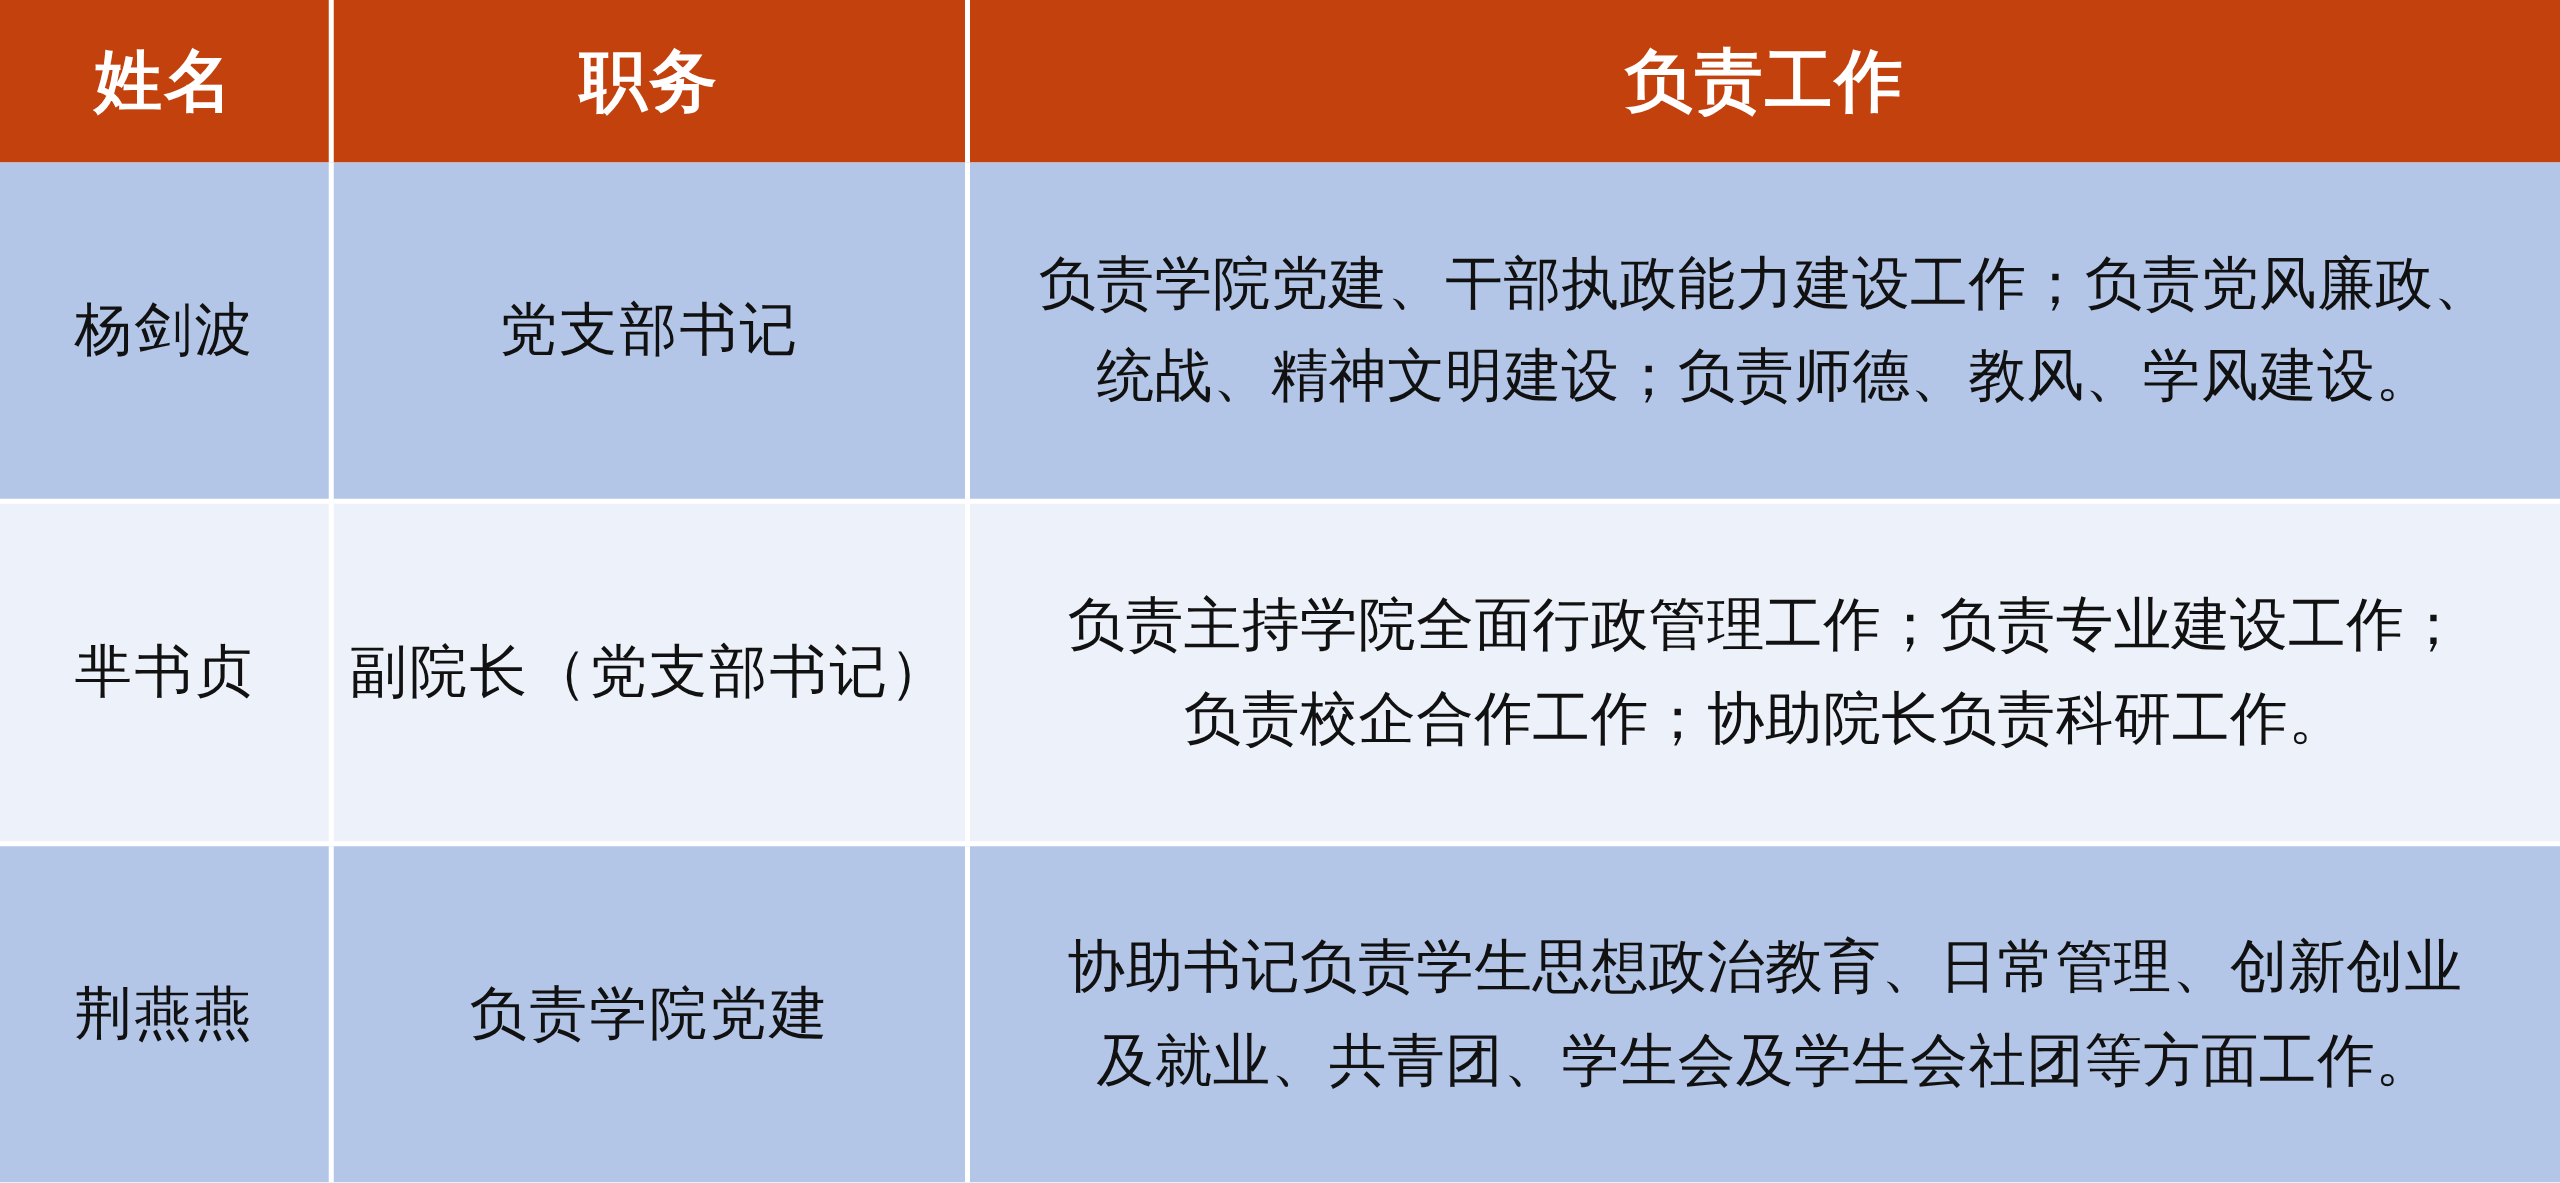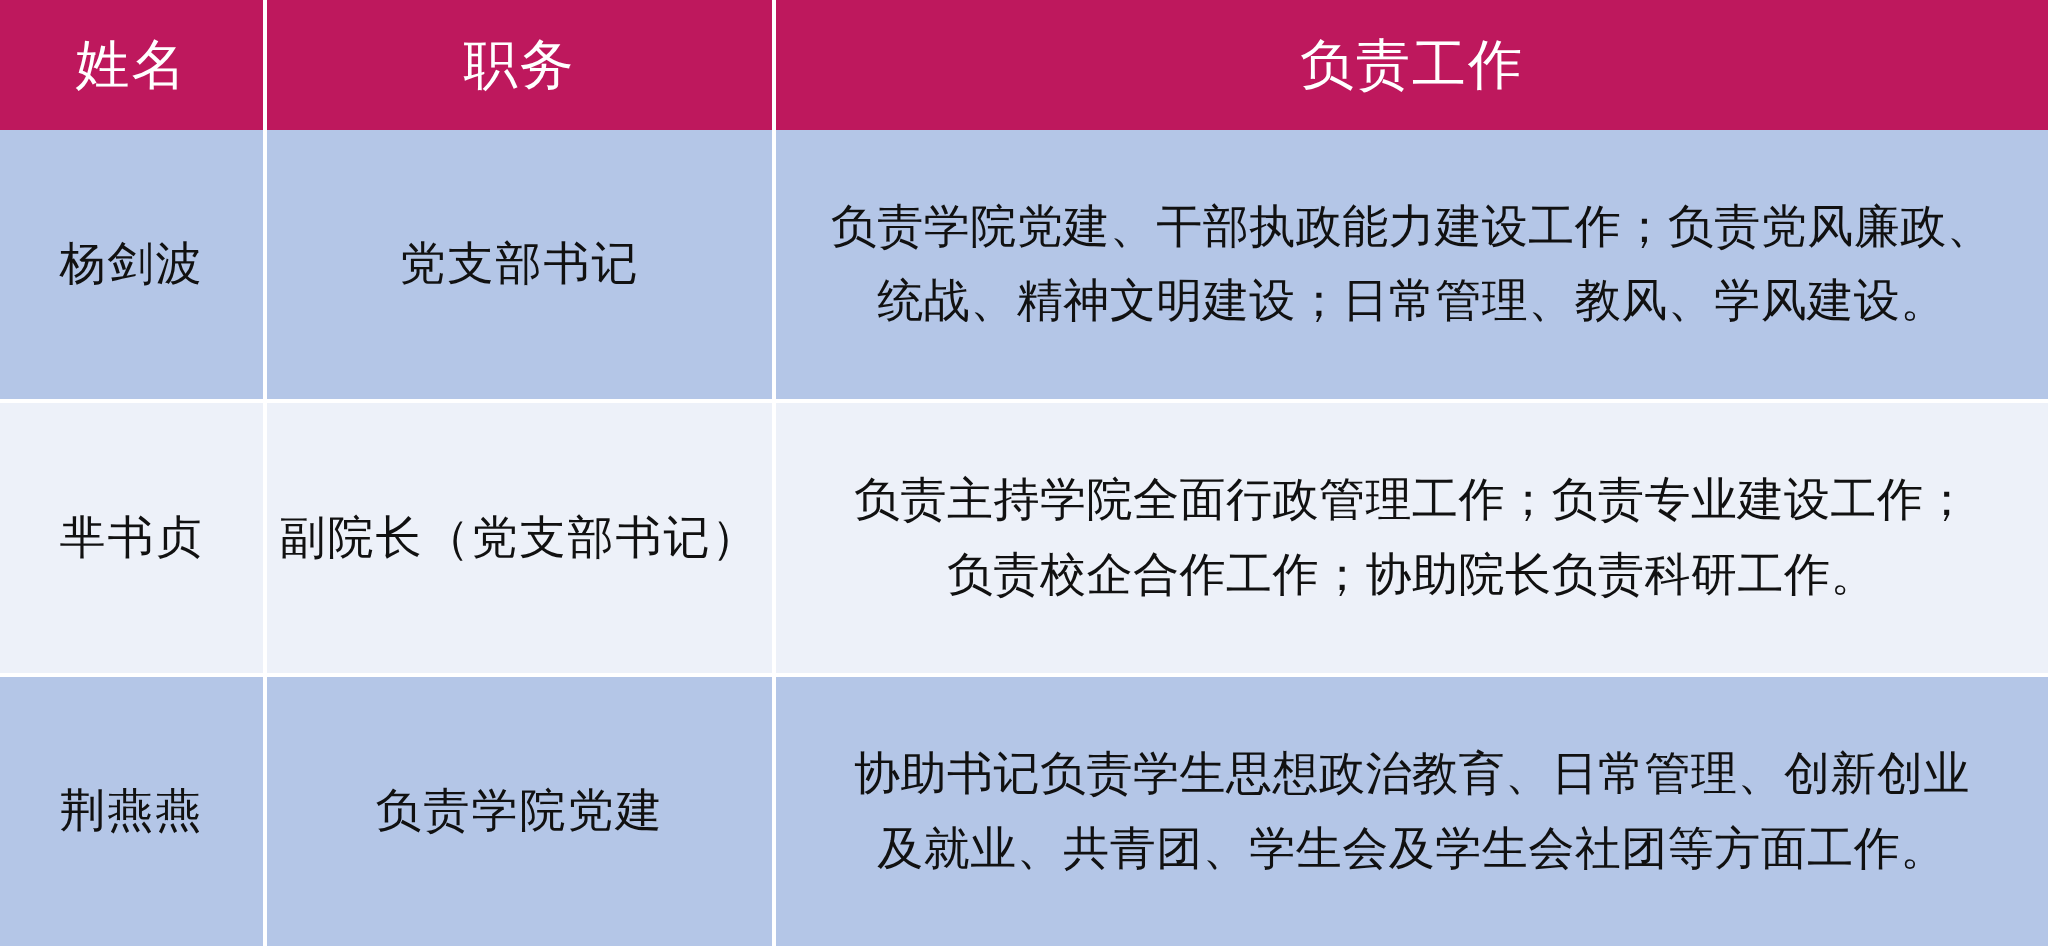--- a/index.html
+++ b/index.html
@@ -22,24 +22,24 @@
     width: 2048px;
     height: 946px;
     border-collapse: collapse;
     table-layout: fixed;
   }
   table.duty-table col.c-name  { width: 265px; }
   table.duty-table col.c-title { width: 509px; }
   table.duty-table col.c-duty  { width: 1274px; }
 
   thead th {
-    background: #be185d;
+    background: #c2410c;
     color: #ffffff;
     font-size: 54px;
-    font-weight: normal;
+    font-weight: bold;
     height: 128px;
     text-align: center;
     vertical-align: middle;
     border-right: 4px solid #ffffff;
     letter-spacing: 2px;
   }
   thead th:last-child { border-right: none; }
 
   tbody td {
     text-align: center;
@@ -85,21 +85,21 @@
         <th>职务</th>
         <th>负责工作</th>
       </tr>
     </thead>
     <tbody>
       <tr class="band-dark">
         <td class="name-cell">杨剑波</td>
         <td class="title-cell">党支部书记</td>
         <td class="duty-cell">
           <span class="duty-line">负责学院党建、干部执政能力建设工作；负责党风廉政、</span>
-          <span class="duty-line">统战、精神文明建设；日常管理、教风、学风建设。</span>
+          <span class="duty-line">统战、精神文明建设；负责师德、教风、学风建设。</span>
         </td>
       </tr>
       <tr class="band-light">
         <td class="name-cell">芈书贞</td>
         <td class="title-cell">副院长（党支部书记）</td>
         <td class="duty-cell">
           <span class="duty-line">负责主持学院全面行政管理工作；负责专业建设工作；</span>
           <span class="duty-line">负责校企合作工作；协助院长负责科研工作。</span>
         </td>
       </tr>

